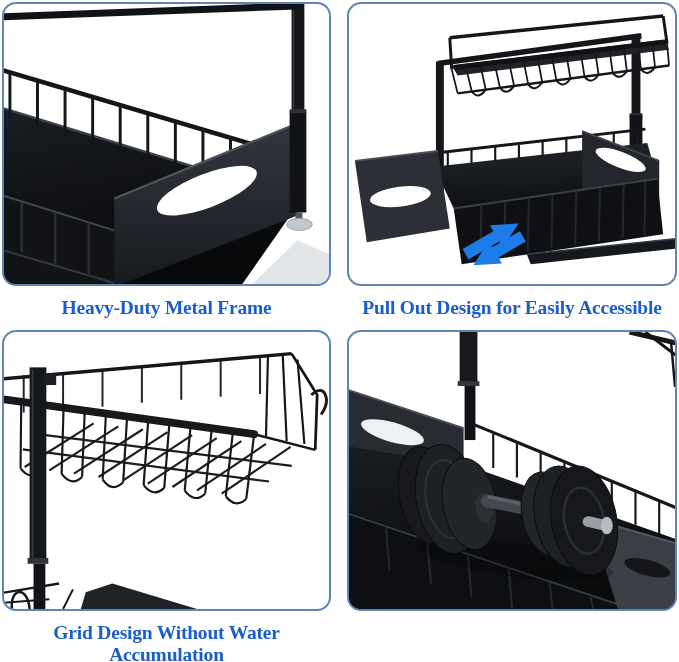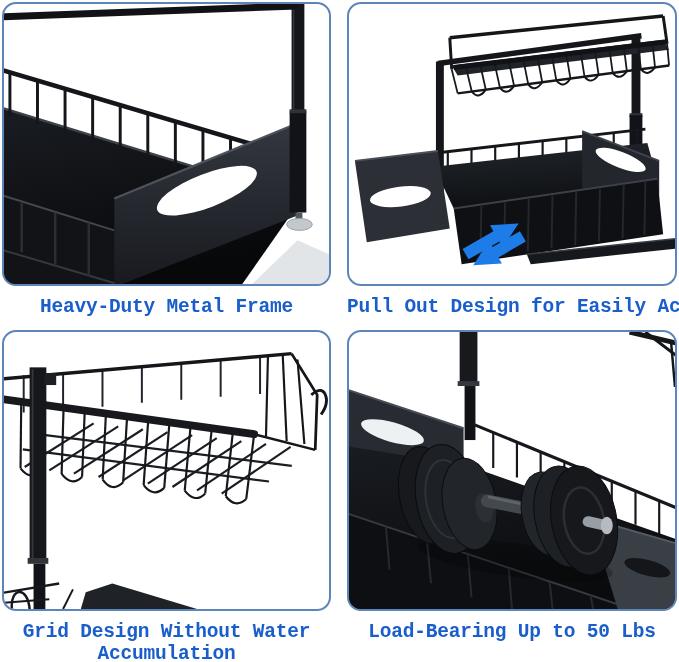--- a/index.html
+++ b/index.html
@@ -1,18 +1,18 @@
 <!DOCTYPE html>
 <html style="--background: #ffffff; --caption-color: #1a5ecb; --panel-border-color: #5c85b8; --arrow-color: #1e7ce8; --product-black: #101216;"><head>
 <meta charset="utf-8">
 <style>
   html,body{margin:0;padding:0;background:#ffffff;}
   .sheet{
     position:relative;width:679px;height:662px;background:var(--background,#fff);
-    font-family:Liberation Mono, monospace;overflow:hidden;
+    font-family:Liberation Serif, serif;overflow:hidden;
   }
   .cell{position:absolute;}
   .panel{
     box-sizing:border-box;background:#fff;
     border:2px solid var(--panel-border-color,#5c85b8);
     border-radius:14px;overflow:hidden;
   }
   .panel svg{display:block;width:100%;height:100%;}
   .caption{
     margin-top:11px;text-align:center;font-weight:bold;
@@ -347,16 +347,15 @@
             <ellipse cx="200" cy="185" rx="25" ry="43" transform="rotate(-10 200 185)" fill="#222529" stroke="#0c0d0f"></ellipse>
             <ellipse cx="218" cy="188" rx="30" ry="52" transform="rotate(-10 218 188)" fill="#1d2025" stroke="#0a0b0c"></ellipse>
             <ellipse cx="238" cy="192" rx="33" ry="56" transform="rotate(-10 238 192)" fill="#16181c" stroke="#0a0b0c"></ellipse>
             <ellipse cx="238" cy="192" rx="20" ry="34" transform="rotate(-10 238 192)" fill="none" stroke="#2b2f35" stroke-width="2.5"></ellipse>
             <path d="M 242 193 L 260 197" stroke="#989ea5" stroke-width="11" stroke-linecap="round" fill="none"></path>
             <ellipse cx="261" cy="197" rx="6" ry="9" fill="#b6bbc1"></ellipse>
           </g>
         </g>
       </svg>
     </div>
-    <div class="caption nowrap">Load-Bearing Up to 50 Lbs</div>
   </div>
 
 </div>
 
 </body></html>

